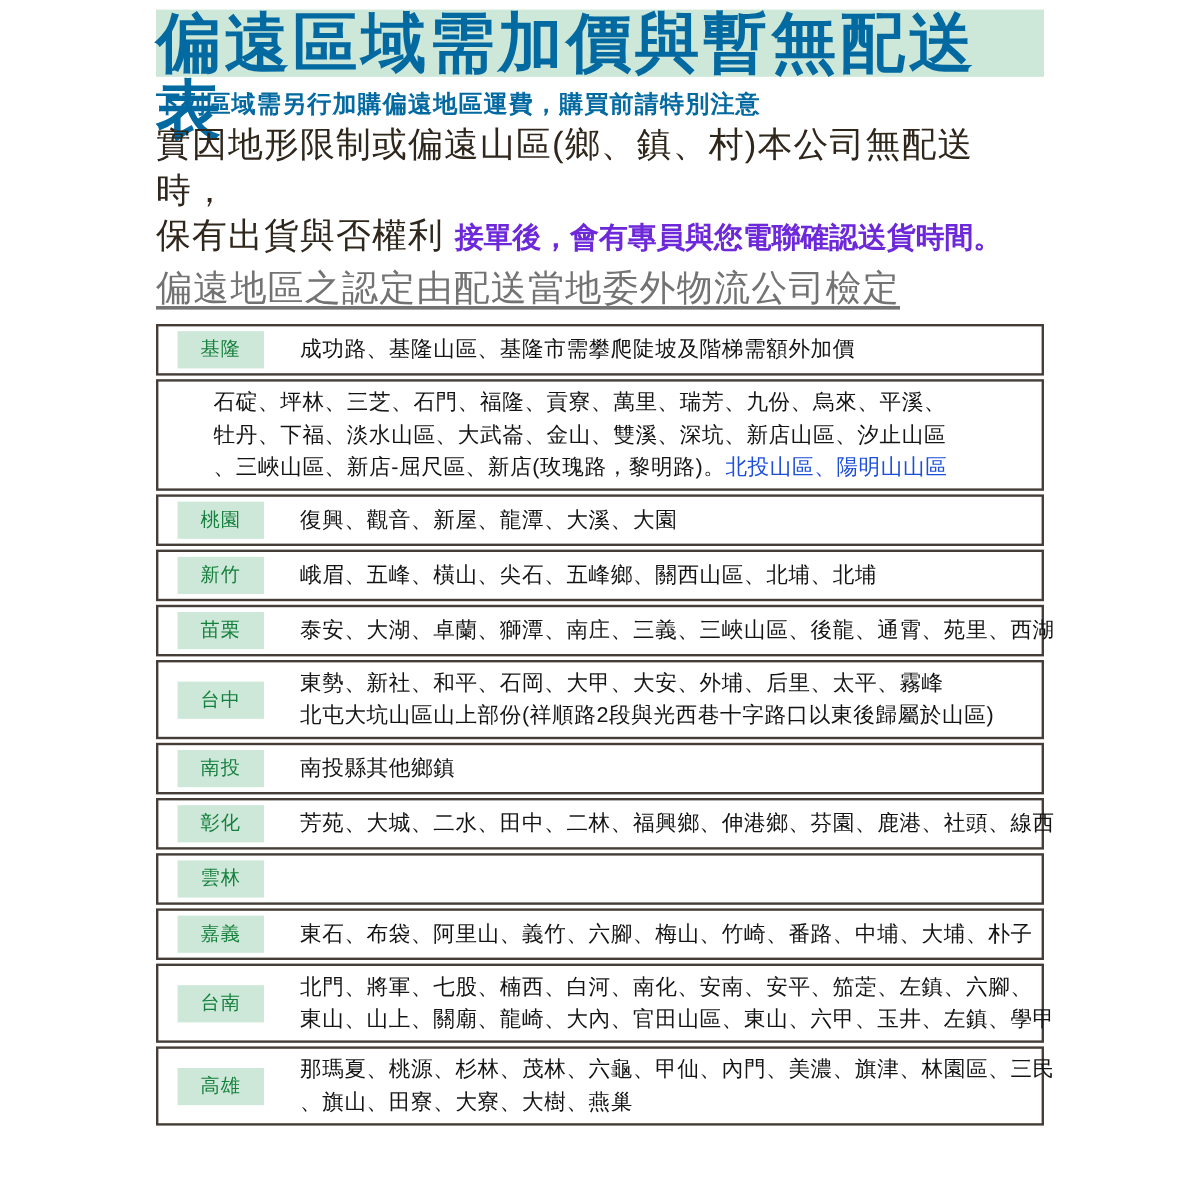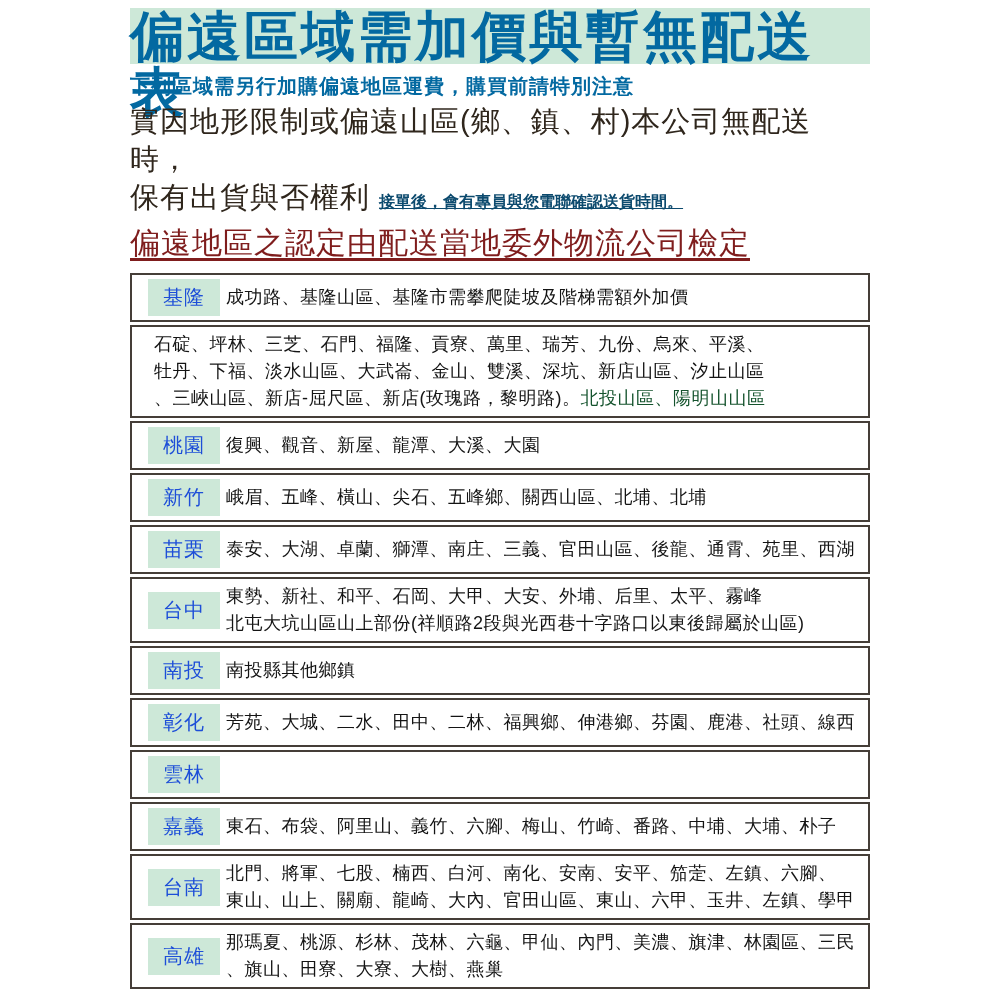--- a/index.html
+++ b/index.html
@@ -33,28 +33,27 @@
     margin: 9px 0 2px 0;
     letter-spacing: 1px;
   }
   .policy-block {
     color: #2f261c;
     font-size: 29px;
     line-height: 38px;
     letter-spacing: 1px;
   }
   .policy-note {
-    color: #0c4a6e;
+    color: #6d28d9;
     font-weight: bold;
-    font-size: 16px;
+    font-size: 24px;
     letter-spacing: 0px;
-    text-decoration: underline;
   }
   .definition-line {
-    color: #7f1d1d;
+    color: #737373;
     font-size: 30px;
     text-decoration: underline;
     text-underline-offset: 5px;
     margin: 2px 0 9px 0;
     letter-spacing: 1px;
   }
   .region-table { width: 100%; }
   .table-row {
     border: 2px solid #453e38;
     margin-bottom: 3px;
@@ -69,35 +68,35 @@
     display: flex;
     flex-direction: column;
     gap: 14px;
     align-items: flex-start;
   }
   .region-label {
     background: #cde8d8;
     width: 72px;
     box-sizing: border-box;
     text-align: center;
-    font-size: 20px;
+    font-size: 16px;
     padding: 5px 0;
-    color: #1d4ed8;
+    color: #15803d;
     letter-spacing: 1px;
   }
   .row-content {
     flex: 1;
-    padding-left: 6px;
+    padding-left: 30px;
     font-size: 18px;
     line-height: 27px;
     color: #141414;
     letter-spacing: 0.5px;
   }
   .row-line { white-space: nowrap; }
-  .muted { color: #14532d; }
+  .muted { color: #1d4ed8; }
 </style>
 </head>
 <body>
 
 <div class="page">
 
   <div class="title-banner">偏遠區域需加價與暫無配送表</div>
 
   <div class="warning-line">下列區域需另行加購偏遠地區運費，購買前請特別注意</div>
 
@@ -138,21 +137,21 @@
         </div>
         <div class="row-content">
           <div class="row-line"><span>峨眉、五峰、橫山、尖石、五峰鄉、關西山區、北埔、北埔</span></div>
         </div>
       </div>
       <div class="table-row">
         <div class="row-labels">
           <div class="region-label">苗栗</div>
         </div>
         <div class="row-content">
-          <div class="row-line"><span>泰安、大湖、卓蘭、獅潭、南庄、三義、官田山區、後龍、通霄、苑里、西湖</span></div>
+          <div class="row-line"><span>泰安、大湖、卓蘭、獅潭、南庄、三義、三峽山區、後龍、通霄、苑里、西湖</span></div>
         </div>
       </div>
       <div class="table-row">
         <div class="row-labels">
           <div class="region-label">台中</div>
         </div>
         <div class="row-content">
           <div class="row-line"><span>東勢、新社、和平、石岡、大甲、大安、外埔、后里、太平、霧峰</span></div>
           <div class="row-line"><span>北屯大坑山區山上部份(祥順路2段與光西巷十字路口以東後歸屬於山區)</span></div>
         </div>

